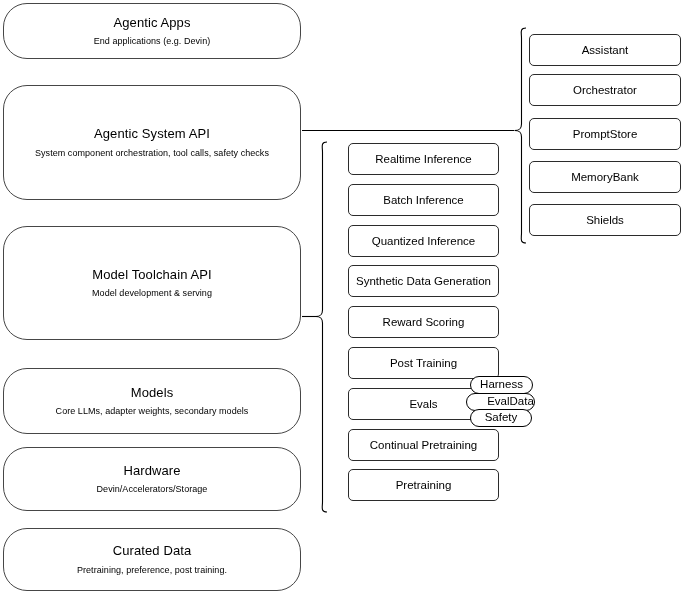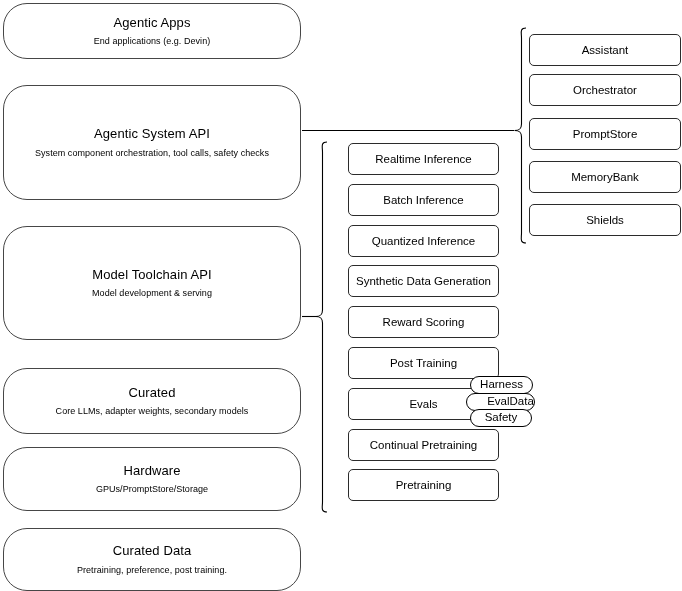--- a/index.html
+++ b/index.html
@@ -108,27 +108,27 @@
     <div class="title">Agentic System API</div>
     <div class="subtitle">System component orchestration, tool calls, safety checks</div>
   </div>
 
   <div class="node layer" style="top:226px;height:114px;">
     <div class="title">Model Toolchain API</div>
     <div class="subtitle">Model development &amp; serving</div>
   </div>
 
   <div class="node layer" style="top:368px;height:66px;">
-    <div class="title">Curated</div>
+    <div class="title">Models</div>
     <div class="subtitle">Core LLMs, adapter weights, secondary models</div>
   </div>
 
   <div class="node layer" style="top:447px;height:64px;">
     <div class="title">Hardware</div>
-    <div class="subtitle">GPUs/PromptStore/Storage</div>
+    <div class="subtitle">Devin/Accelerators/Storage</div>
   </div>
 
   <div class="node layer" style="top:528px;height:63px;">
     <div class="title">Curated Data</div>
     <div class="subtitle">Pretraining, preference, post training.</div>
   </div>
 
   <svg class="wires" viewBox="0 0 682 591" width="682" height="591">
 
     <line x1="302" y1="130.5" x2="514" y2="130.5"></line>

